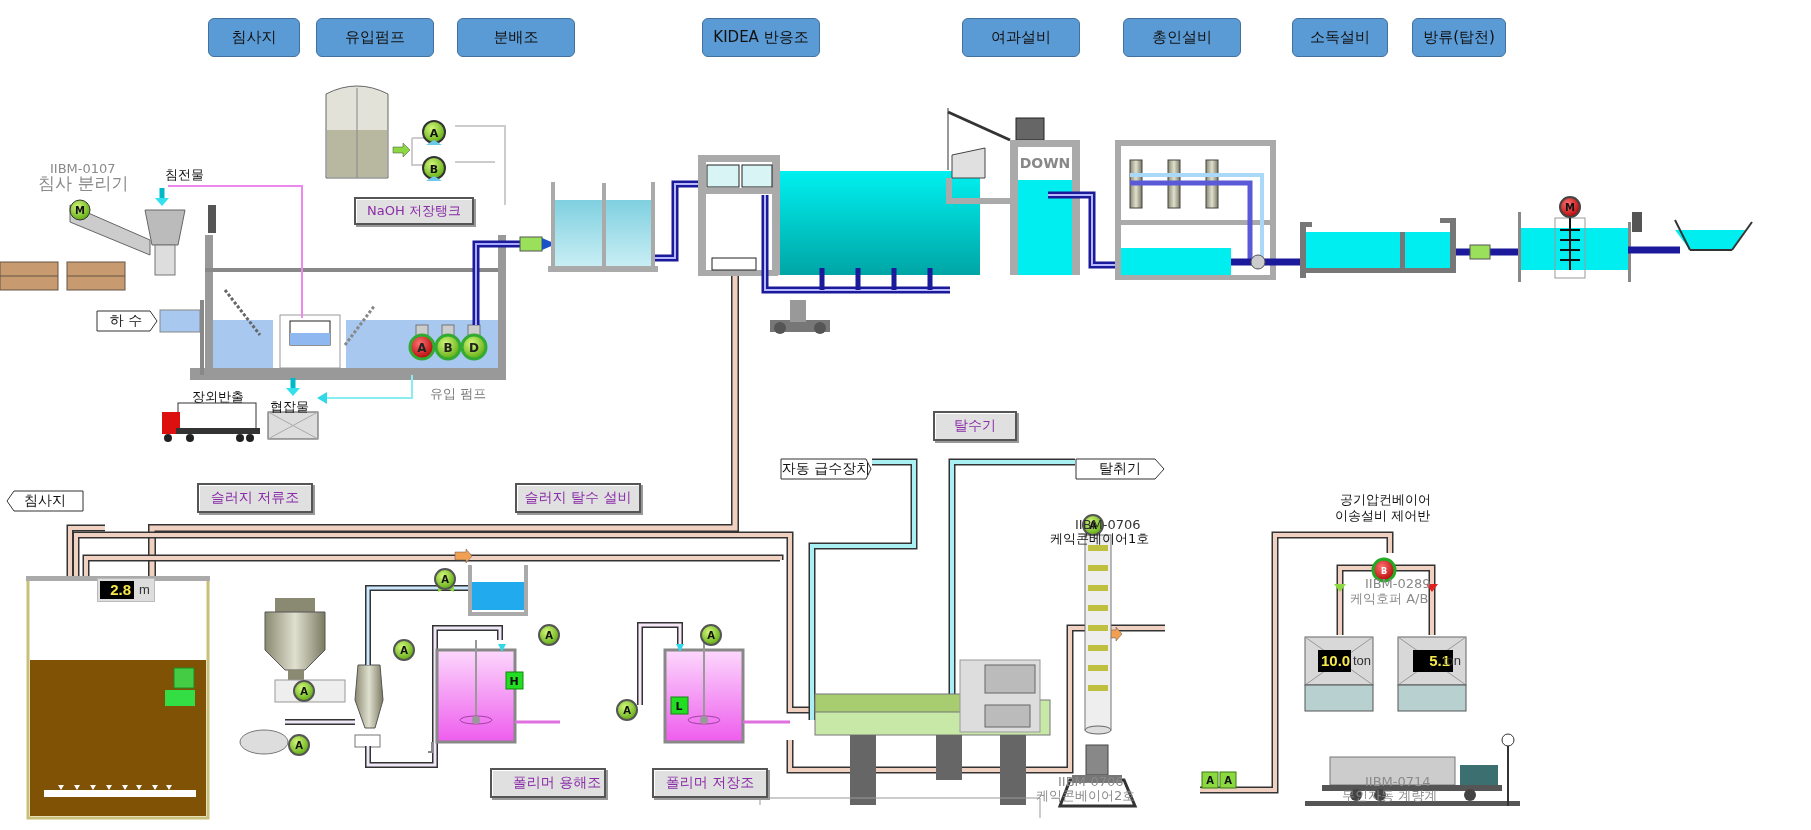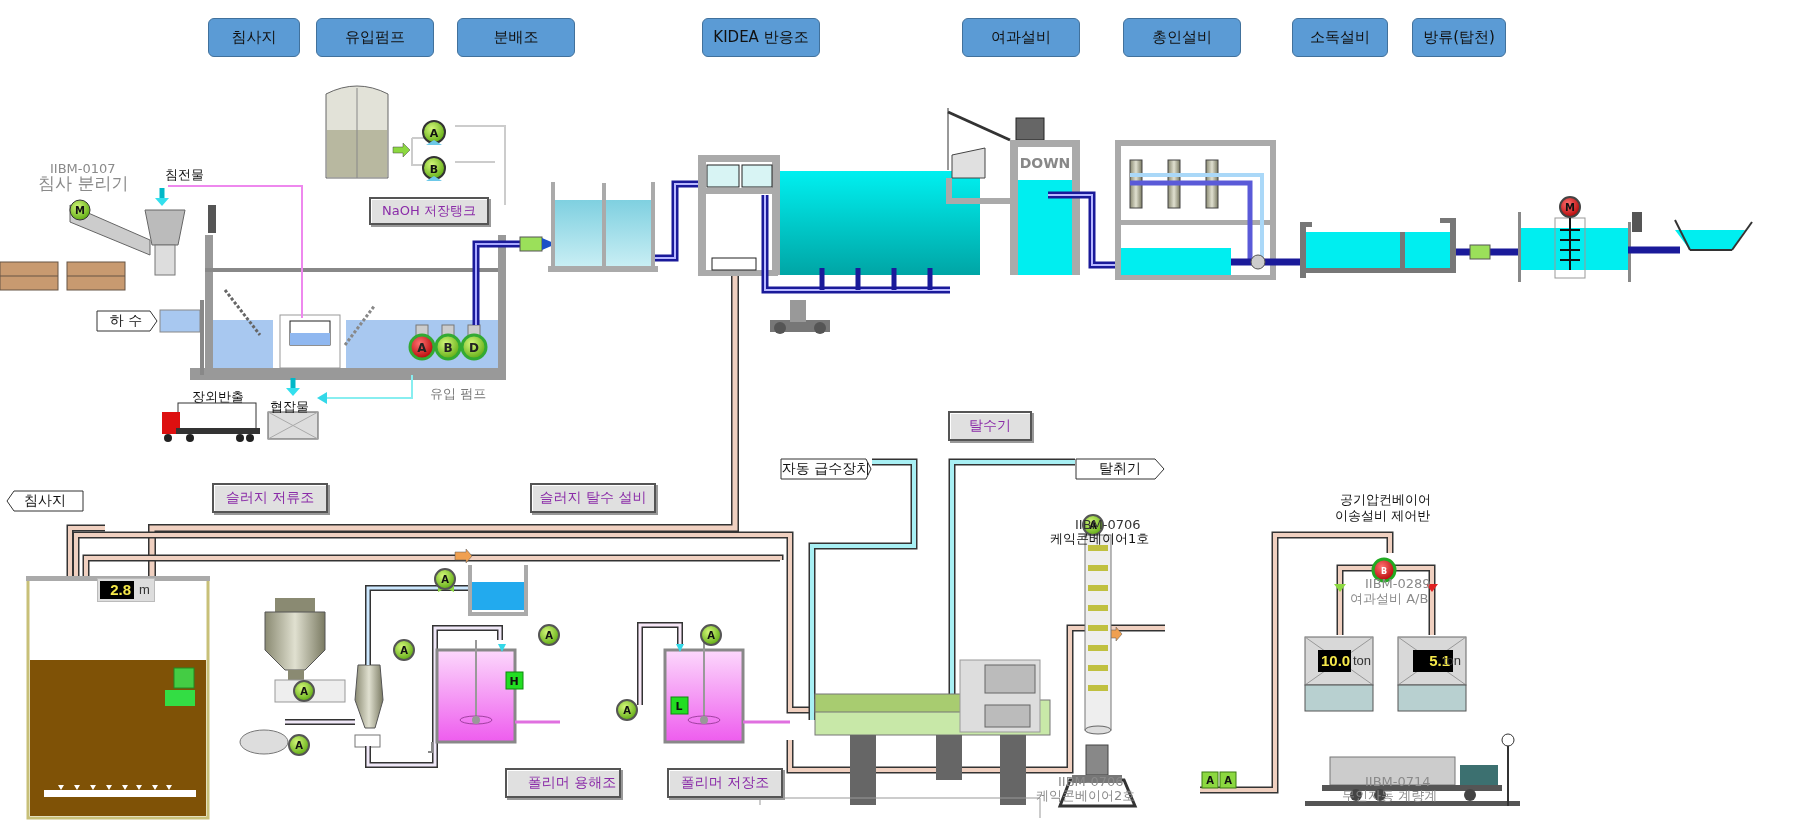--- a/index.html
+++ b/index.html
@@ -7,21 +7,21 @@
          font-family:"DejaVu Sans", sans-serif; }
   .navbtn { position:absolute; top:18px; height:39px; background:#5b9bd5;
             border:1px solid #41719c; border-radius:6px; color:#111;
             font-size:15px; display:flex; align-items:center; justify-content:center;
             cursor:pointer; box-sizing:border-box; }
   .lbl { position:absolute; font-size:13px; color:#111; white-space:nowrap; }
   .tag { position:absolute; font-size:13px; color:#8a8a8a; text-align:center; line-height:14px; white-space:nowrap; }
   .box3d { position:absolute; background:#e0e0e0; border:2px solid #555;
            box-shadow: 2px 2px 0 #999, inset 1px 1px 0 #fff;
            color:#8a2ca8; font-size:14px; display:flex; align-items:center;
-           justify-content:center; box-sizing:border-box; cursor:pointer;margin-left:15px; }
+           justify-content:center; box-sizing:border-box; cursor:pointer; }
   .flag { position:absolute; height:22px; background:#fff; font-size:14px;
           color:#111; display:flex; align-items:center; justify-content:center; }
   .flag svg { position:absolute; left:0; top:0; }
   .flag span { position:relative; }
   .disp { position:absolute; background:#000; color:#f5e84a; font-size:15px; font-weight:bold;
           font-family:"Liberation Sans", sans-serif; text-align:right; padding:0 3px; box-sizing:border-box; }
   .unit { position:absolute; font-size:13px; color:#333; font-family:"Liberation Sans", sans-serif; }
   svg text { font-family:"DejaVu Sans", sans-serif; }
 </style>
 </head>
@@ -538,21 +538,21 @@
 <div class="box3d" style="left:652px;top:768px;width:116px;height:30px;">폴리머 저장조</div>
 
 <div class="tag" style="left:1075px;top:518px;color:#333;">IIBM-0706</div>
 <div class="tag" style="left:1050px;top:532px;color:#111;font-size:13px;">케익콘베이어1호</div>
 <div class="tag" style="left:1058px;top:775px;">IIBM-0706</div>
 <div class="tag" style="left:1036px;top:789px;font-size:13px;">케익콘베이어2호</div>
 
 <div class="lbl" style="left:1340px;top:491px;">공기압컨베이어</div>
 <div class="lbl" style="left:1335px;top:507px;">이송설비 제어반</div>
 <div class="tag" style="left:1365px;top:577px;">IIBM-0289</div>
-<div class="tag" style="left:1350px;top:592px;font-size:13px;">여과설비 A/B</div>
+<div class="tag" style="left:1350px;top:592px;font-size:13px;">케익호퍼 A/B</div>
 <div class="tag" style="left:1365px;top:775px;">IIBM-0714</div>
 <div class="tag" style="left:1342px;top:789px;font-size:13px;">무인자동 계량계</div>
 
 <div style="position:absolute;left:97px;top:578px;width:56px;height:22px;background:#ddd;border:1px solid #bbb;"></div>
 <div class="disp" style="left:100px;top:581px;width:34px;height:18px;line-height:18px;">2.8</div>
 <div class="unit" style="left:139px;top:582px;">m</div>
 
 <div class="disp" style="left:1318px;top:650px;width:33px;height:22px;line-height:22px;">10.0</div>
 <div class="unit" style="left:1353px;top:653px;">ton</div>
 <div class="disp" style="left:1413px;top:650px;width:40px;height:22px;line-height:22px;">5.1</div>

